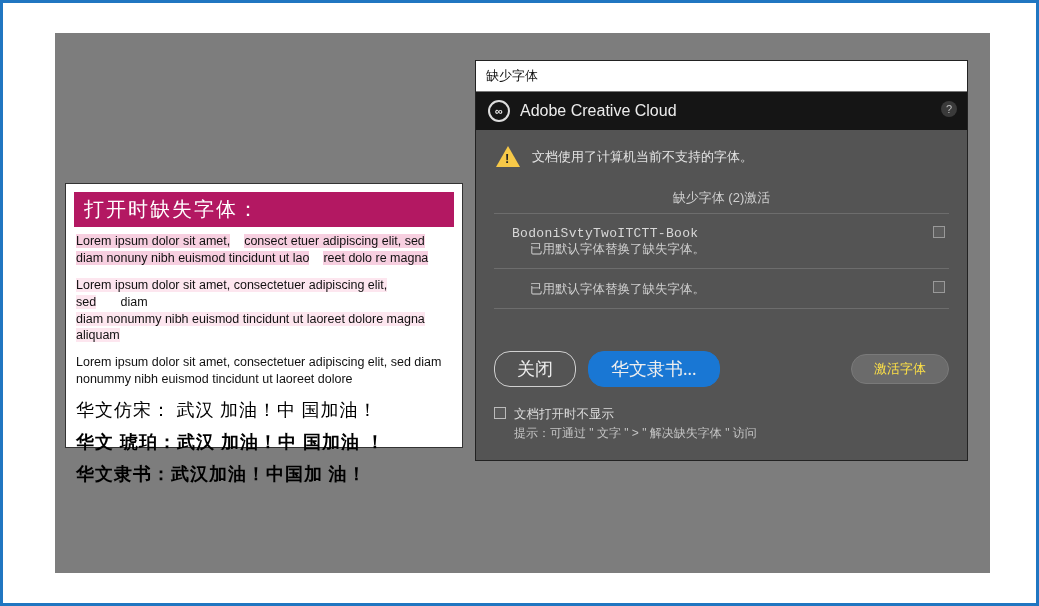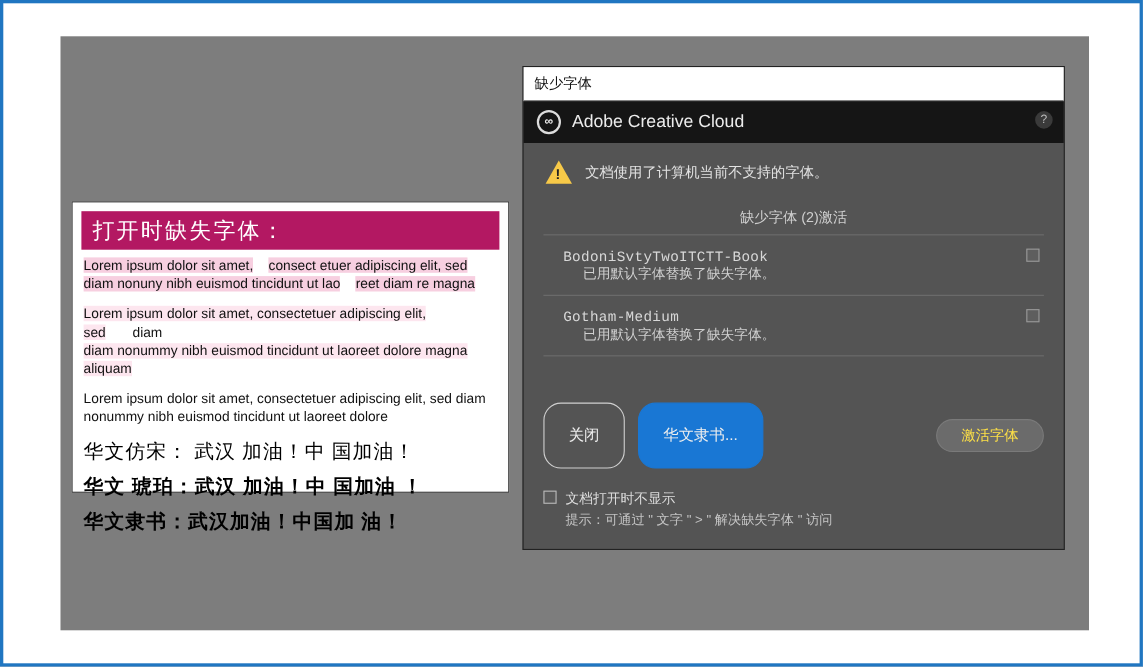--- a/index.html
+++ b/index.html
@@ -115,42 +115,42 @@
   .font-name { font-family: "Courier New", monospace; font-size:13px; letter-spacing:0.3px;}
   .font-sub { padding-left:18px; font-size:12.5px; color:#d0d0d0; }
   .font-check {
     position:absolute; right:4px; top:6px;
     width:12px;height:12px;border:1px solid #999;background:#5e5e5e;
   }
   .divider { border:none;border-top:1px solid #6d6d6d; margin:4px 0 6px 0;}
   .btn-row { display:flex; align-items:center; gap:12px; margin-top:42px; }
   .btn {
     border:1px solid #d0d0d0; color:#eee; background:transparent;
-    border-radius:16px; padding:20px 22px; font-size:14px; cursor:pointer;
+    border-radius:16px; padding:5px 22px; font-size:18px; cursor:pointer;font-family:Liberation Serif, serif;
   }
   .btn-primary { background:#1977d4; border-color:#1977d4; }
   .btn-disabled {
     margin-left:auto; background:#6b6b6b;color:#fde047;border:1px solid #7a7a7a;
     border-radius:16px;padding:5px 22px;font-size:13px;
   }
   .check-row { display:flex; align-items:flex-start; gap:8px; margin-top:18px; color:#ddd;font-size:12.5px; line-height:1.5;}
   .chk { width:12px;height:12px;border:1px solid #bbb;background:#5a5a5a;margin-top:2px;flex:none;}
   .hint { color:#c4c4c4; font-size:12px; }
 </style>
 </head>
 <body>
 
 <div class="workspace">
 
   <div class="doc">
     <div class="doc-title-bar">打开时缺失字体：</div>
     <div class="doc-para">
       <span class="hl">Lorem ipsum dolor sit amet,</span>&nbsp;&nbsp;&nbsp;
       <span class="hl">consect etuer adipiscing elit, sed diam nonuny nibh euismod tincidunt ut lao</span>&nbsp;&nbsp;&nbsp;
-      <span class="hl">reet diam re magna</span>
+      <span class="hl">reet dolo re magna</span>
     </div>
     <div class="doc-para">
       <span class="hl-light">Lorem ipsum dolor sit amet, consectetuer adipiscing elit, sed</span>&nbsp;&nbsp;&nbsp;&nbsp;&nbsp;&nbsp;&nbsp;diam<br>
       <span class="hl-light">diam nonummy nibh euismod tincidunt ut laoreet dolore magna</span>&nbsp;&nbsp;&nbsp;&nbsp;
       <span class="hl-light">aliquam</span>
     </div>
     <div class="doc-para">Lorem ipsum dolor sit amet, consectetuer adipiscing elit, sed diam nonummy nibh euismod tincidunt ut laoreet dolore</div>
     <div class="cjk-line cjk-fangsong">华文仿宋：   武汉 加油！中 国加油！</div>
     <div class="cjk-line cjk-bold">
       <span>华文 琥珀：武汉 加油！中 国加油 ！</span>
@@ -175,21 +175,20 @@
         <span>激活</span>
       </div>
       <hr class="divider">
       <div class="font-item">
         <div class="font-name">BodoniSvtyTwoITCTT-Book</div>
         <div class="font-sub">已用默认字体替换了缺失字体。</div>
         <div class="font-check"></div>
       </div>
       <hr class="divider">
       <div class="font-item">
-        <div class="font-name">Gotham-Medium</div>
         <div class="font-sub">已用默认字体替换了缺失字体。</div>
         <div class="font-check"></div>
       </div>
       <hr class="divider">
 
       <div class="btn-row">
         <button class="btn">关闭</button>
         <button class="btn btn-primary">华文隶书...</button>
         <div class="btn-disabled">激活字体</div>
       </div>

